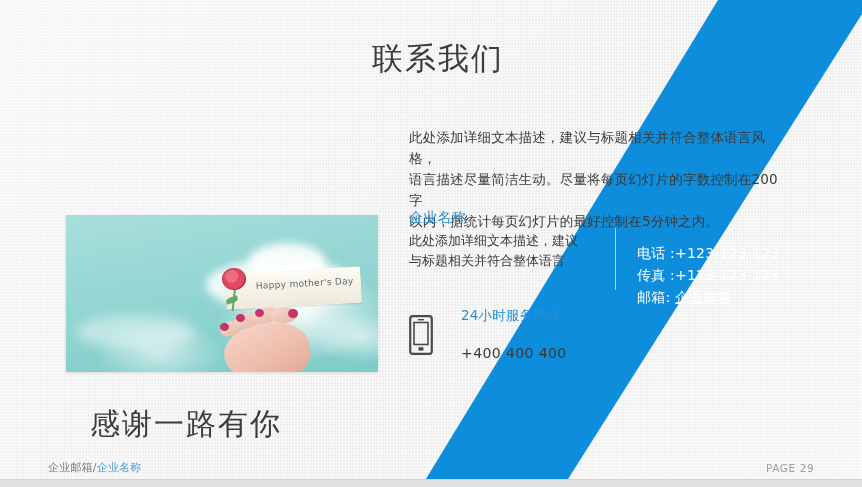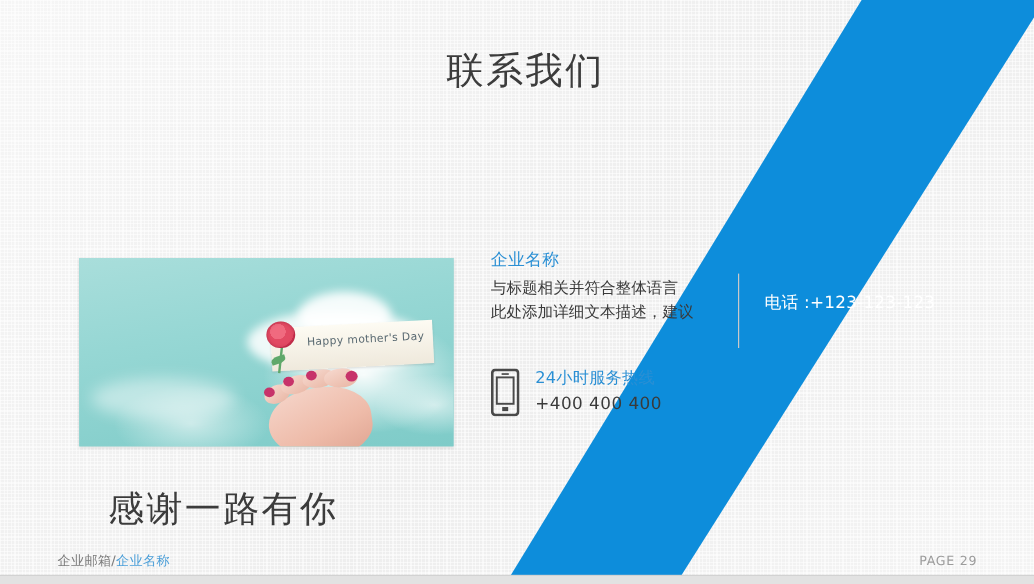--- a/index.html
+++ b/index.html
@@ -95,37 +95,38 @@
   .contact .row.mail .val{
     text-decoration:underline;
   }
 
   
   .hotline{
     position:absolute;
     left:409px;top:306px;
     display:flex;
     align-items:center;
+    gap:15px;
   }
   .phone-icon{
     width:24px;height:40px;
     flex:0 0 auto;
     margin-right:13px;
   }
   .hotline-text .ht-title{
     font-size:13.5px;
     color:#2a8fd4;
     line-height:19px;
     letter-spacing:.2px;
   }
   .hotline-text .ht-num{
     font-size:14px;
     color:#3a3a3a;
     line-height:20px;
-    margin-top:2px;
+    margin-top:18px;
     letter-spacing:.4px;
   }
 
   
   .photo{
     position:absolute;
     left:66px;top:215px;
     width:312px;height:157px;
     overflow:hidden;
     background:#8fd6d2;
@@ -273,34 +274,45 @@
 <div id="slide">
 
   <div class="blue-band">
     <svg viewBox="0 0 862 487" xmlns="http://www.w3.org/2000/svg" aria-hidden="true">
       <polygon points="718,0 862,0 862,14 563,487 421,487" fill="#0d8ddb"></polygon>
     </svg>
   </div>
 
   <div class="title">联系我们</div>
 
+  <div class="lead">
+    <span class="l1">此处添加详细文本描述，建议与标题相关并符合整体语言风格，</span>
+    <span class="l2">语言描述尽量简洁生动。尽量将每页幻灯片的字数控制在200字</span>
+    <span class="l3">以内，据统计每页幻灯片的最好控制在5分钟之内。</span>
+  </div>
 
   <div class="addr">
     <div class="addr-title">企业名称</div>
     <div class="addr-body">
+      <span>此处添加详细文本描述，建议</span>
       <span>与标题相关并符合整体语言</span>
-      <span>此处添加详细文本描述，建议</span>
     </div>
   </div>
 
   <div class="vdivider"></div>
 
   <div class="contact">
     <div class="row">
       <span>电话</span><span> :</span><span class="val">+123-123-123</span>
+    </div>
+    <div class="row">
+      <span>传真</span><span> :</span><span class="val">+123-123-123</span>
+    </div>
+    <div class="row mail">
+      <span>邮箱</span><span>: </span><span class="val">企业邮箱</span>
     </div>
   </div>
 
   <div class="hotline">
     <span class="phone-icon">
       <svg viewBox="0 0 24 40" xmlns="http://www.w3.org/2000/svg" aria-hidden="true">
         <rect x="1.2" y="1.2" width="21.6" height="37.6" rx="2.6" ry="2.6" fill="none" stroke="#4a4a4a" stroke-width="2.2"></rect>
         <rect x="5" y="7.5" width="14" height="22" fill="none" stroke="#4a4a4a" stroke-width="1.6"></rect>
         <rect x="9.5" y="32.2" width="5" height="3.4" fill="#4a4a4a"></rect>
         <rect x="9" y="4" width="6" height="1.4" fill="#4a4a4a"></rect>

